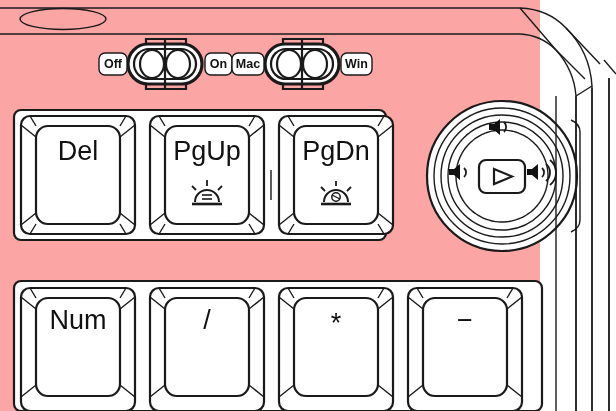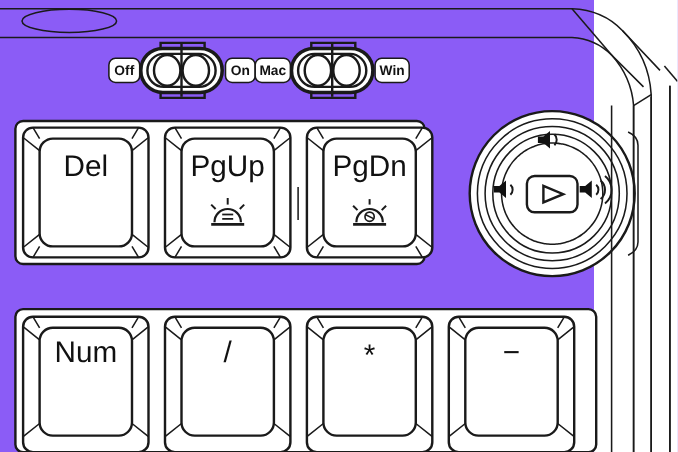--- a/index.html
+++ b/index.html
@@ -1,18 +1,18 @@
 <!DOCTYPE html>
 <html><head>
 <meta charset="utf-8">
 <style>
   html,body{margin:0;padding:0;background:#ffffff;}
   body{width:616px;height:411px;overflow:hidden;
        font-family:"Liberation Sans",sans-serif;}
-  #stage{position:relative;width:540px;height:411px;background:#8b5cf6;}
+  #stage{position:relative;width:540px;height:411px;background:#fca5a5;}
   #stage svg{position:absolute;top:0;left:0;}
   .ln{fill:none;stroke:#1a1a1a;}
   .thin{stroke-width:1.4;}
   .med{stroke-width:2.2;}
   .thick{stroke-width:3.2;}
   .capfill{fill:#ffffff;}
   .solid{fill:#111111;stroke:none;}
   .lbl{font-family:"Liberation Sans",sans-serif;fill:#111;
        text-anchor:middle;dominant-baseline:middle;}
   .keylbl{font-size:27px;}

